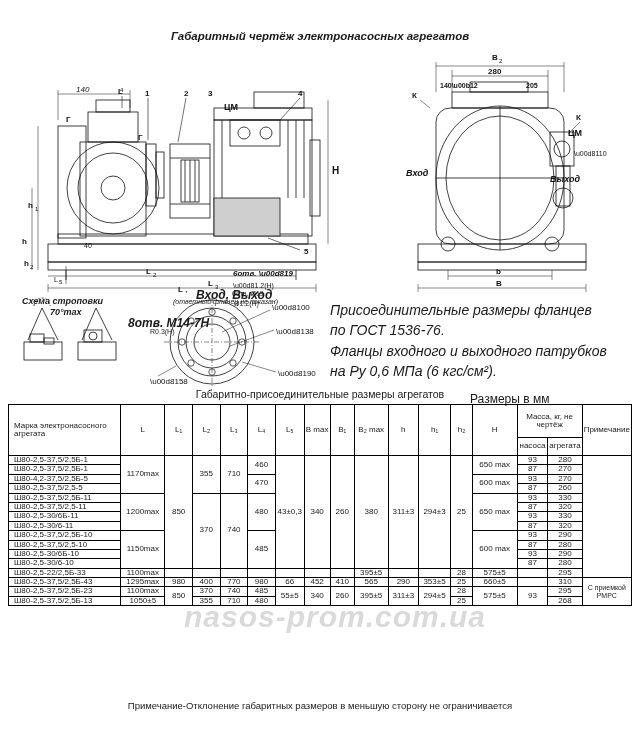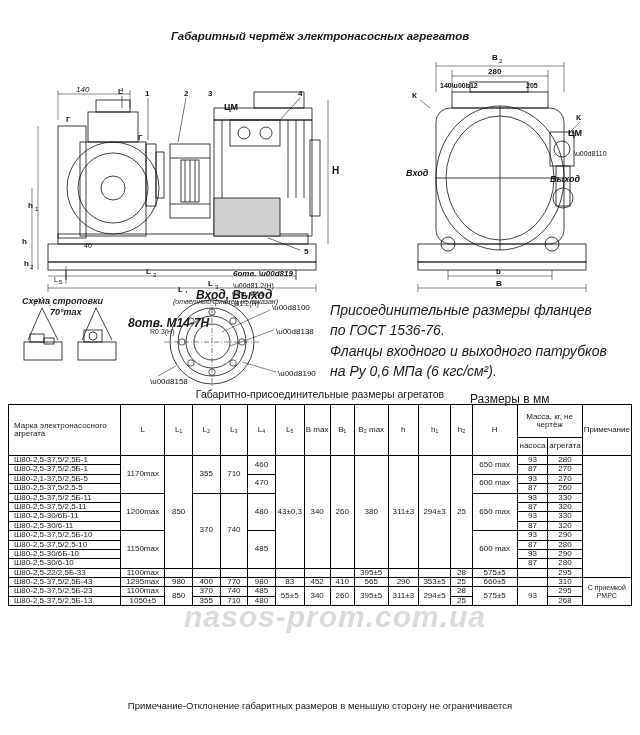--- a/index.html
+++ b/index.html
@@ -341,21 +341,21 @@
         <td>93</td>
         <td>280</td>
         <td rowspan="13"></td>
       </tr>
       <tr>
         <td class="col-mark">Ш80-2,5-37,5/2,5Б-1</td>
         <td>87</td>
         <td>270</td>
       </tr>
       <tr>
-        <td class="col-mark">Ш80-2,1-37,5/2,5Б-5</td>
+        <td class="col-mark">Ш80-4,2-37,5/2,5Б-5</td>
         <td rowspan="2">470</td>
         <td rowspan="2">600 max</td>
         <td>93</td>
         <td>270</td>
       </tr>
       <tr>
         <td class="col-mark">Ш80-2,5-37,5/2,5-5</td>
         <td>87</td>
         <td>260</td>
       </tr>
@@ -429,21 +429,21 @@
         <td>295</td>
       </tr>
 
       <tr>
         <td class="col-mark">Ш80-2,5-37,5/2,5Б-43</td>
         <td>1295max</td>
         <td>980</td>
         <td>400</td>
         <td>770</td>
         <td>980</td>
-        <td>83</td>
+        <td>66</td>
         <td>452</td>
         <td>410</td>
         <td>565</td>
         <td>290</td>
         <td>353±5</td>
         <td>25</td>
         <td>660±5</td>
         <td></td>
         <td>310</td>
         <td rowspan="3" class="tiny">С приемкой РМРС</td>

